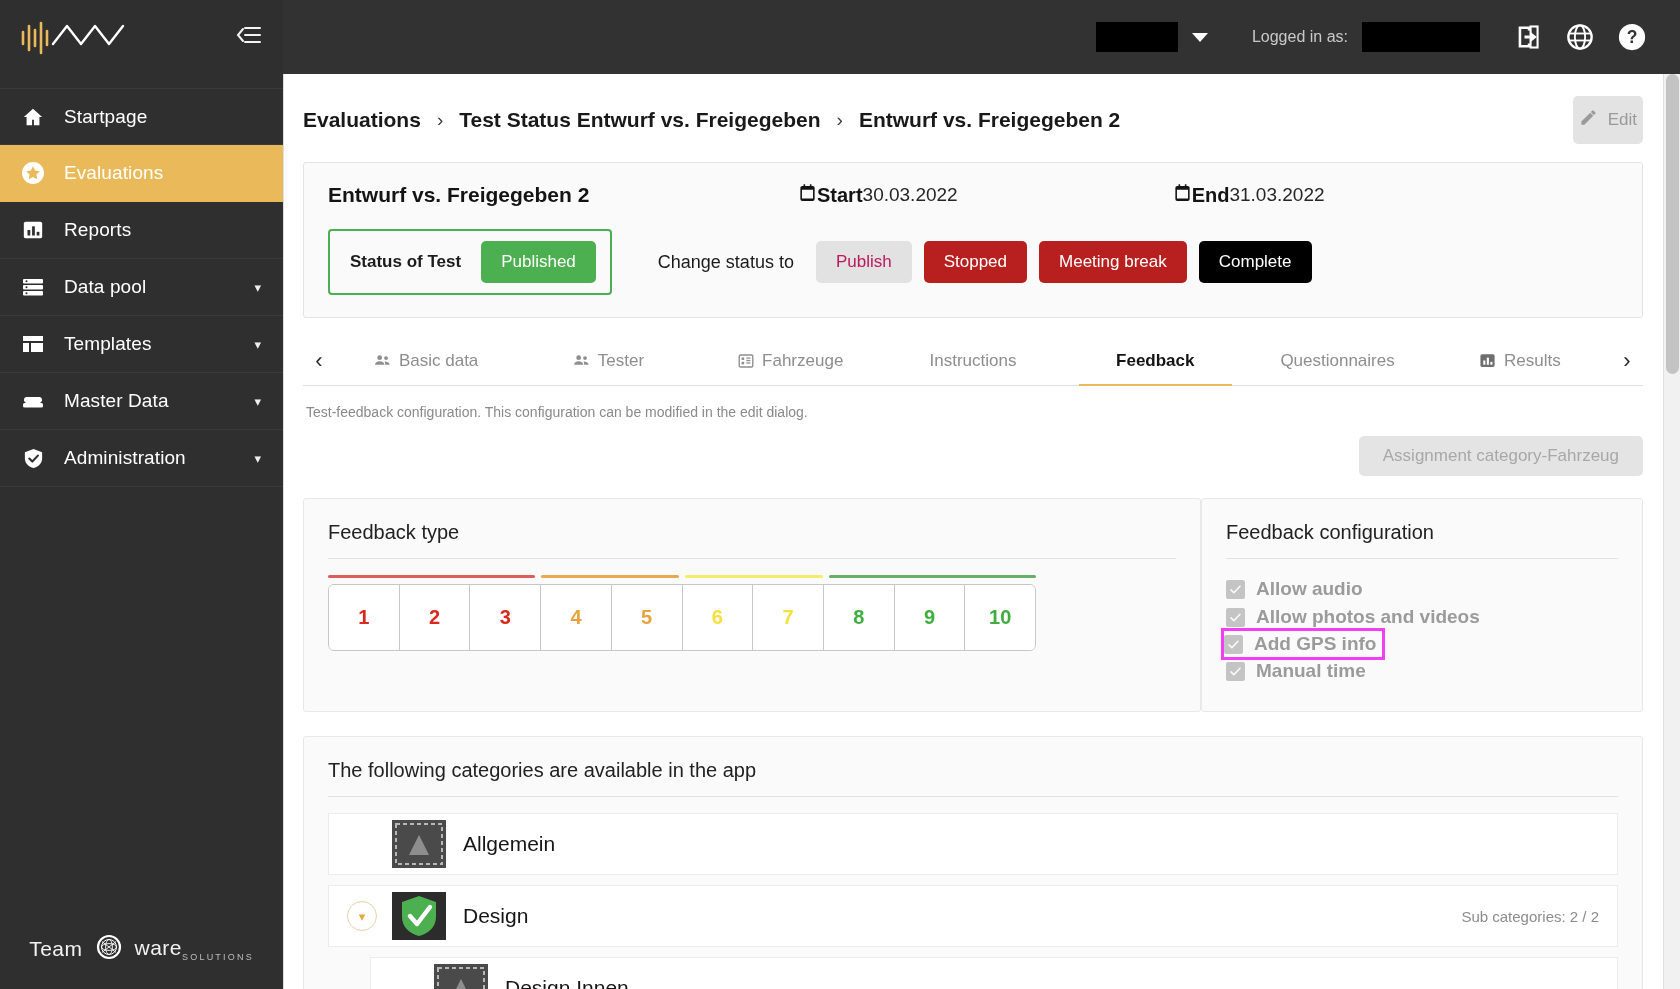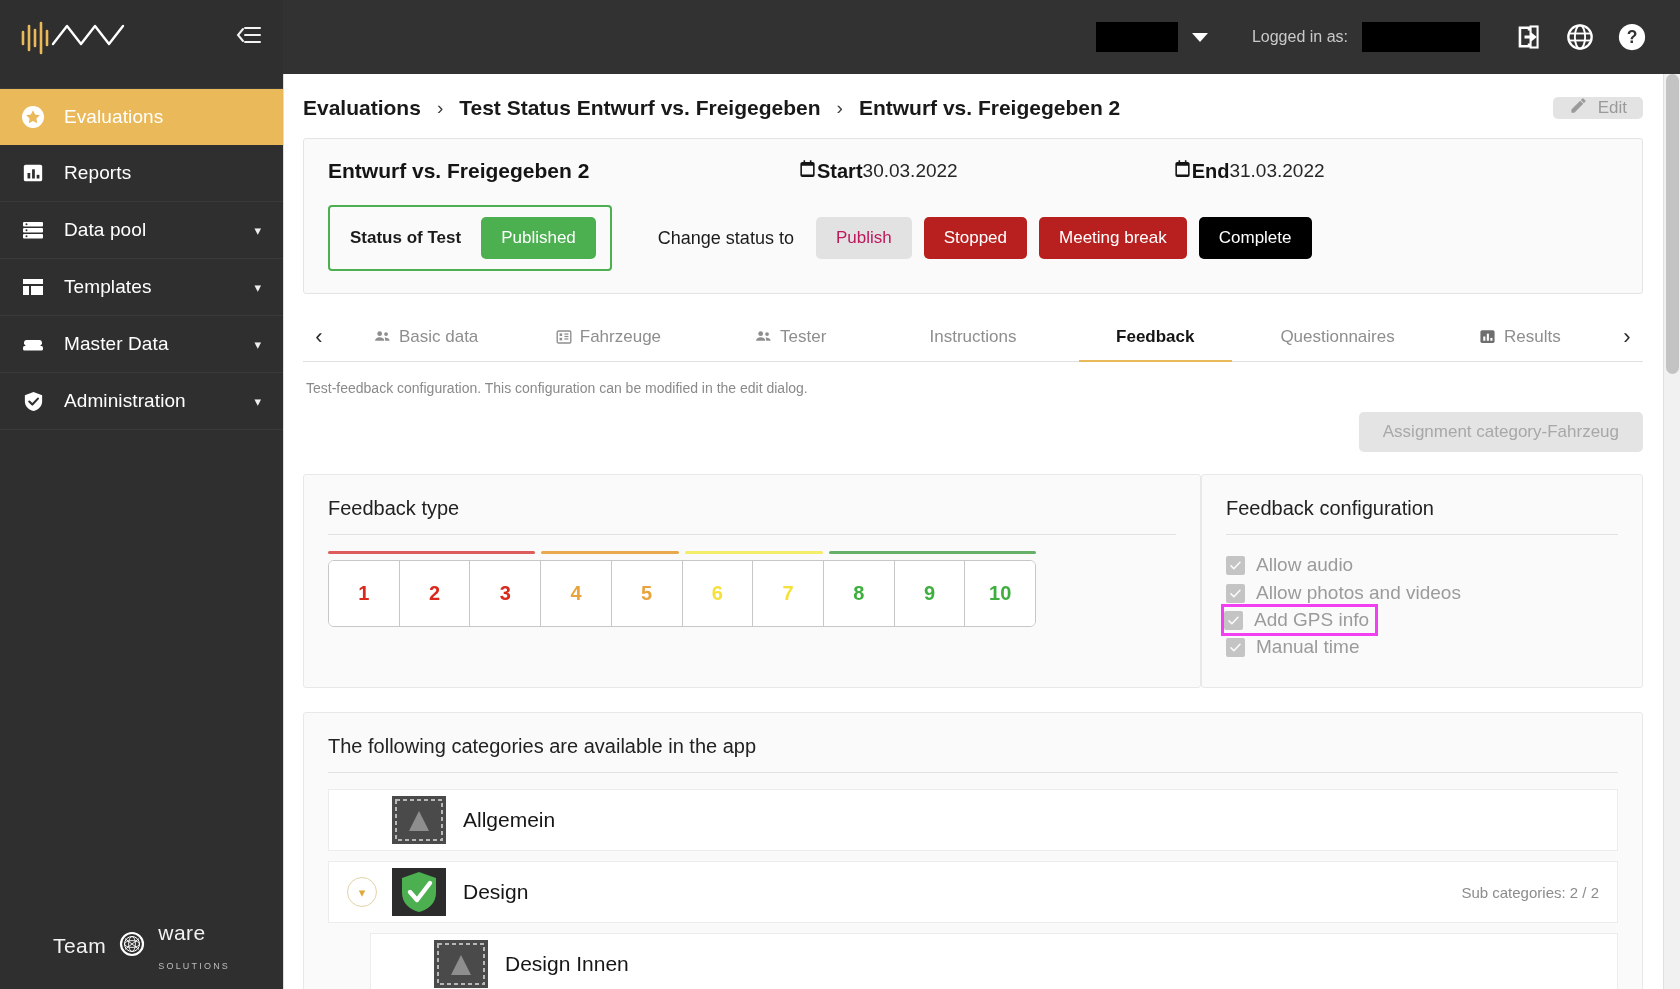--- a/index.html
+++ b/index.html
@@ -95,21 +95,21 @@
   .crumb {
     font-size: 21px; font-weight: bold; color: #191919;
     cursor: pointer; white-space: nowrap;
   }
   .crumb.last { cursor: default; }
   .crumb-sep { font-size: 19px; color: #3b3b3b; padding: 0 16px; }
   .edit-btn {
     margin-left: auto; margin-right: 20px;
     background: #e3e3e3; color: #9a9a9a;
     border: none; border-radius: 5px;
-    height: 22px; padding: 0 16px;
+    height: 48px; padding: 0 6px;
     display: flex; align-items: center; gap: 10px;
     font-size: 17px; font-family: "Liberation Sans", sans-serif;
     cursor: pointer;
   }
 
   
   .status-card {
     margin: 0 20px 0 19px;
     background: #fafafa;
     border: 1px solid #e4e4e4;
@@ -215,21 +215,21 @@
   .cfg-item { display: flex; align-items: center; gap: 11px; padding: 3px 0; }
   .cfg-item.highlight {
     outline: 3px solid #f13ff1; outline-offset: 0;
     width: fit-content; padding: 2px 6px 2px 0; margin-left: -2px;
   }
   .cb {
     width: 19px; height: 19px; background: #c4c4c4; border-radius: 2px;
     display: inline-flex; align-items: center; justify-content: center;
     flex: 0 0 19px;
   }
-  .cfg-label { font-size: 19px; color: #9b9b9b; }
+  .cfg-label { font-size: 19px; color: #9b9b9b; font-weight: bold; }
 
   
   .cat-card {
     margin: 24px 20px 0 19px;
     background: #fafafa; border: 1px solid #e8e8e8; border-radius: 3px;
     padding: 22px 24px 0 24px;
   }
   .cat-title { font-size: 20px; color: #222222; }
   .cat-rule { height: 1px; background: #e2e2e2; margin: 14px 0 16px 0; }
   .cat-row {
@@ -286,20 +286,28 @@
           <line x1="10" y1="11" x2="25" y2="11"></line>
           <line x1="10" y1="18" x2="25" y2="18"></line>
           <polyline points="8,5 3,11 8,17" fill="none"></polyline>
         </g>
       </svg>
     </span>
   </div>
 
   <div class="nav">
 
+    <div class="nav-item">
+      <span class="nav-ico">
+        <svg width="22" height="22" viewBox="0 0 24 24" fill="#ffffff" aria-hidden="true">
+            <path d="M12 3 2 12h3v9h6v-6h2v6h6v-9h3z"></path>
+          </svg>
+      </span>
+      <span class="nav-label">Startpage</span>
+    </div>
 
     <div class="nav-item active">
       <span class="nav-ico">
         <svg width="24" height="24" viewBox="0 0 24 24" aria-hidden="true">
           <circle cx="12" cy="12" r="11" fill="#ffffff"></circle>
           <path d="M12 5.2l2.1 4.3 4.7.7-3.4 3.3.8 4.7-4.2-2.2-4.2 2.2.8-4.7L5.2 10.2l4.7-.7z" fill="#eab95a"></path>
         </svg>
       </span>
       <span class="nav-label">Evaluations</span>
     </div>
@@ -382,21 +390,21 @@
           <g stroke="#ffffff" stroke-width=".9" fill="none">
             <ellipse cx="20" cy="20" rx="3.4" ry="7.5"></ellipse>
             <ellipse cx="20" cy="20" rx="7.5" ry="3.4"></ellipse>
             <line x1="13" y1="14.6" x2="27" y2="25.4"></line>
             <line x1="13" y1="25.4" x2="27" y2="14.6"></line>
           </g>
           <path d="M8 13 A13.5 13.5 0 0 1 32 13" fill="none" stroke="#2f2f2f" stroke-width="3.4"></path>
           <path d="M8 27 A13.5 13.5 0 0 0 32 27" fill="none" stroke="#2f2f2f" stroke-width="3.4"></path>
         </svg>
       </span>
-      <span style="display:flex;flex-direction:column;align-items:flex-start;justify-content:center;">
+      <span style="display:flex;align-items:flex-start;justify-content:center;">
         <span class="tw-text">ware</span>
         <span class="tw-sub">SOLUTIONS</span>
       </span>
     </div>
   </div>
 </div>
 
 <div class="right">
 
   <div class="topbar">
@@ -495,45 +503,45 @@
                 <circle cx="8" cy="6" r="3.4"></circle>
                 <circle cx="17" cy="6.6" r="2.7"></circle>
                 <path d="M1.5 16c0-3.2 2.9-5 6.5-5s6.5 1.8 6.5 5z"></path>
                 <path d="M15 11.4c3 .2 7 1.3 7 4.6h-6.2c0-1.8-.3-3.3-.8-4.6z"></path>
               </svg>
           </span>
           <span>Basic data</span>
         </div>
         <div class="tab">
           <span class="tab-ico">
+            <svg width="17" height="15" viewBox="0 0 24 20" fill="#8e8e8e" aria-hidden="true">
+                <circle cx="8" cy="6" r="3.4"></circle>
+                <circle cx="17" cy="6.6" r="2.7"></circle>
+                <path d="M1.5 16c0-3.2 2.9-5 6.5-5s6.5 1.8 6.5 5z"></path>
+                <path d="M15 11.4c3 .2 7 1.3 7 4.6h-6.2c0-1.8-.3-3.3-.8-4.6z"></path>
+              </svg>
+          </span>
+          <span>Tester</span>
+        </div>
+        <div class="tab">
+          <span class="tab-ico">
             <svg width="16" height="16" viewBox="0 0 20 20" aria-hidden="true">
               <rect x="1.5" y="2.5" width="17" height="15" rx="1.6" fill="none" stroke="#8e8e8e" stroke-width="1.7"></rect>
               <g fill="#8e8e8e">
                   <rect x="4.5" y="5.5" width="3.2" height="3.2"></rect>
                   <rect x="4.5" y="11" width="3.2" height="3.2"></rect>
                   <rect x="10.5" y="5.5" width="5" height="1.6"></rect>
                   <rect x="10.5" y="8.6" width="5" height="1.6"></rect>
                   <rect x="10.5" y="11.7" width="5" height="1.6"></rect>
                 </g>
             </svg>
           </span>
           <span>Fahrzeuge</span>
         </div>
         <div class="tab">
-          <span class="tab-ico">
-            <svg width="17" height="15" viewBox="0 0 24 20" fill="#8e8e8e" aria-hidden="true">
-                <circle cx="8" cy="6" r="3.4"></circle>
-                <circle cx="17" cy="6.6" r="2.7"></circle>
-                <path d="M1.5 16c0-3.2 2.9-5 6.5-5s6.5 1.8 6.5 5z"></path>
-                <path d="M15 11.4c3 .2 7 1.3 7 4.6h-6.2c0-1.8-.3-3.3-.8-4.6z"></path>
-              </svg>
-          </span>
-          <span>Tester</span>
-        </div>
-        <div class="tab">
           <span>Instructions</span>
         </div>
         <div class="tab active">
           <span>Feedback</span>
         </div>
         <div class="tab">
           <span>Questionnaires</span>
         </div>
         <div class="tab">
           <span class="tab-ico">

